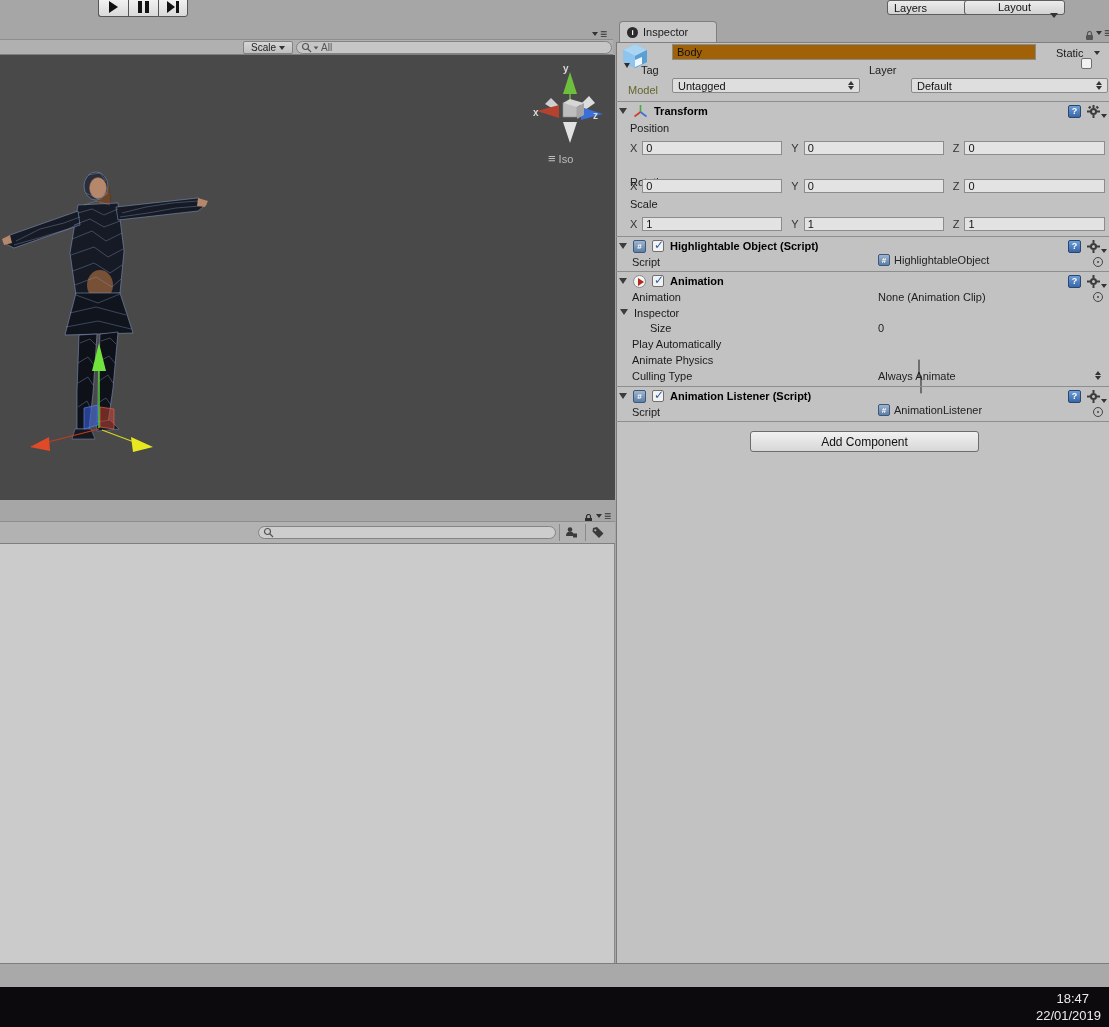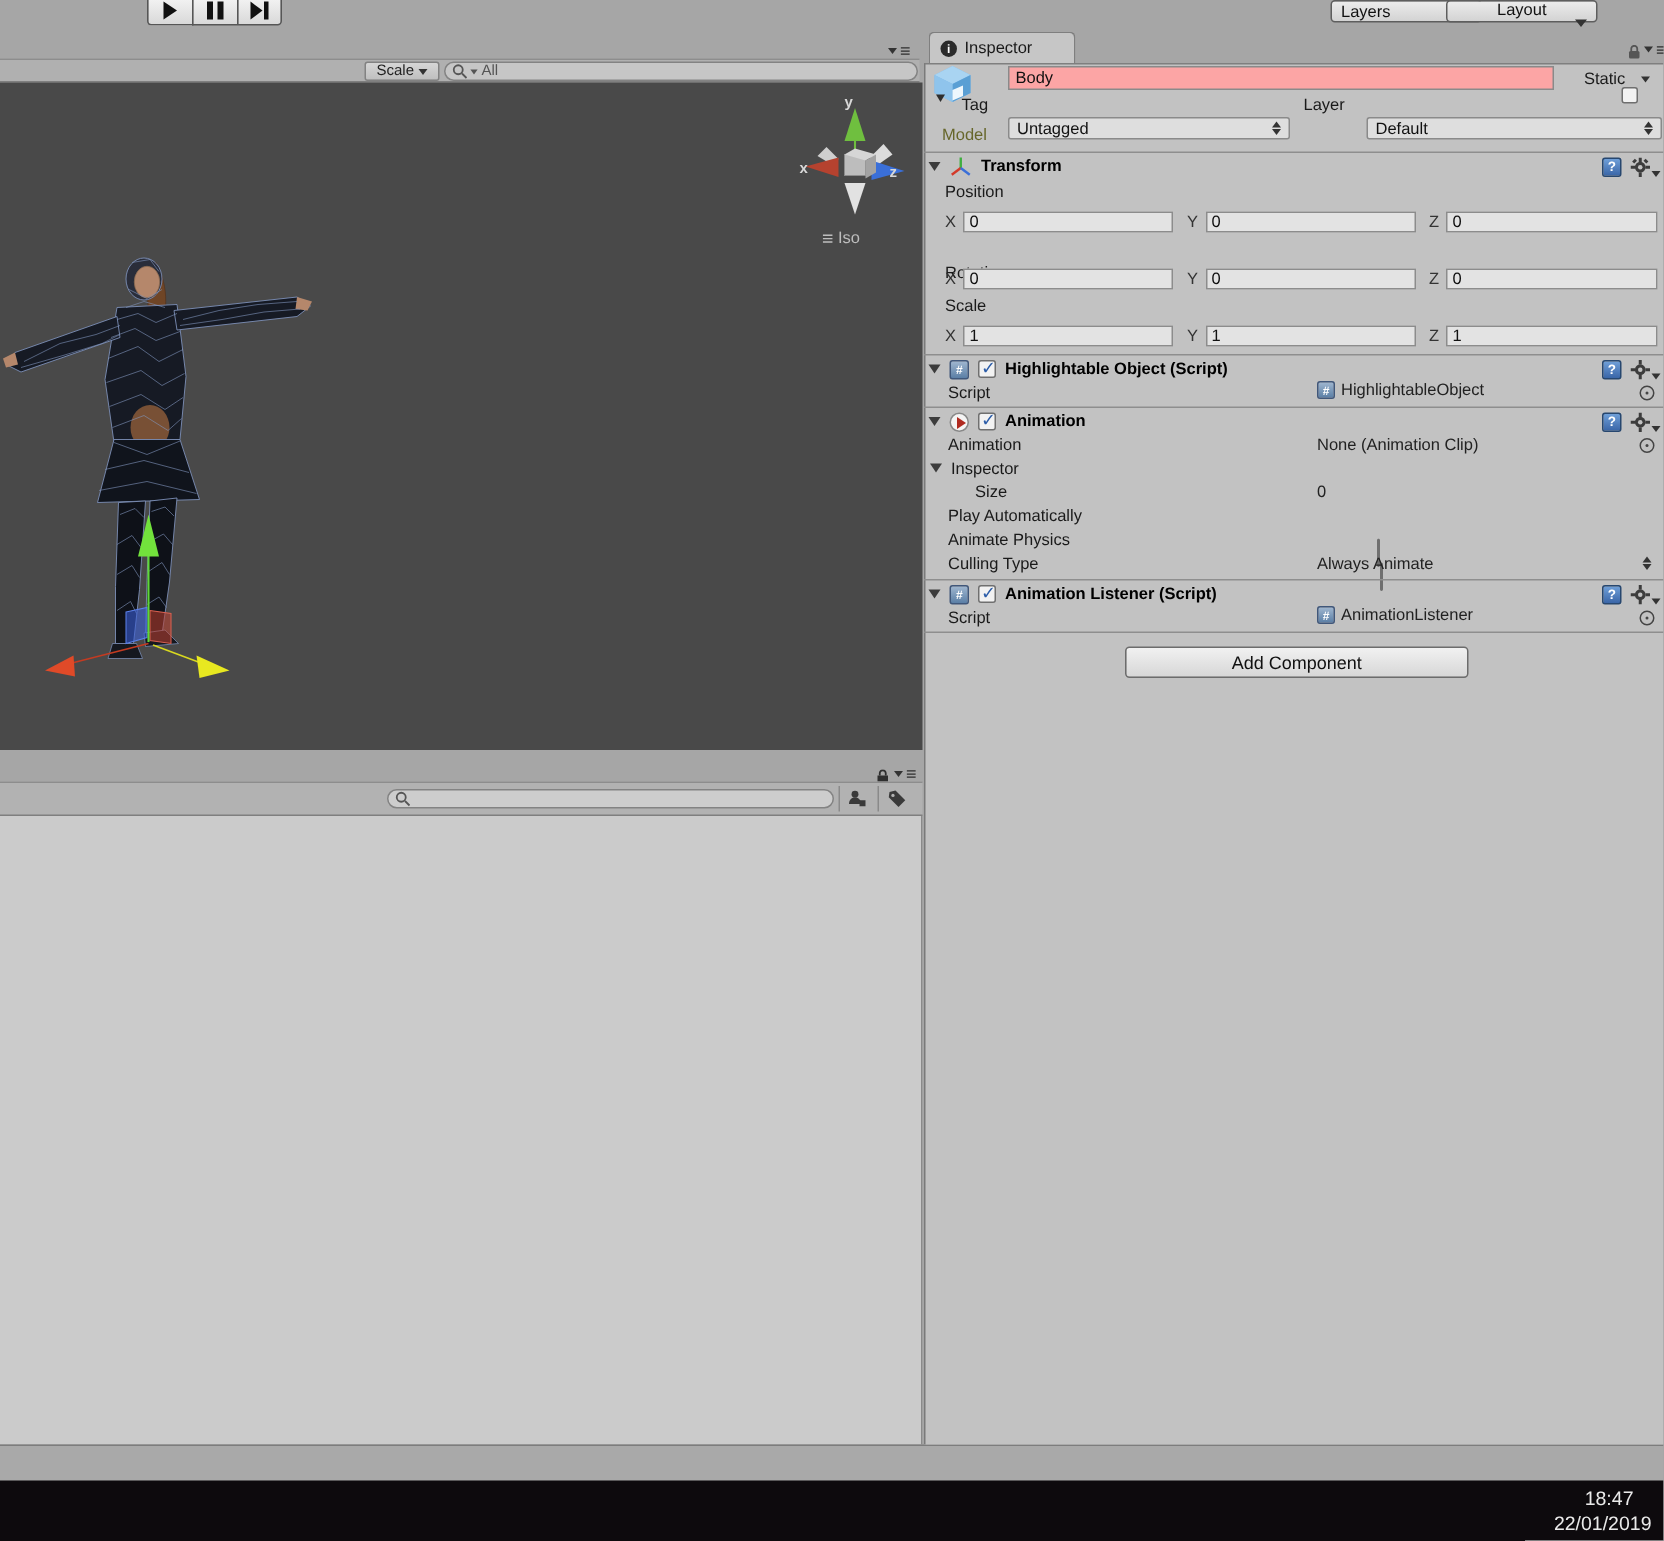--- a/index.html
+++ b/index.html
@@ -53,21 +53,21 @@
   .clock { position:absolute; color:#eaeaea; font-size:13px; text-align:right; }
 
   
   .inspector { left:616px; top:42px; width:493px; height:921px; background:#c2c2c2; border-top:1px solid #7f7f7f; border-left:1px solid #7a7a7a; }
   .insp-tab { left:619px; top:21px; width:98px; height:21px; background:#c6c6c6; border:1px solid #7f7f7f; border-bottom:none;
               border-radius:4px 4px 0 0; display:flex; align-items:center; gap:5px; padding:0 7px; }
   .info-icon { width:11px; height:11px; border-radius:50%; background:#2b2b2b; color:#fff; font-size:8px; font-weight:bold;
                display:flex; align-items:center; justify-content:center; }
   .checkbox { width:12px; height:12px; background:#f2f2f2; border:1px solid #6f6f6f; border-radius:2px; position:relative; }
   .checkbox.checked::after { content:"\2713"; position:absolute; left:1px; top:-3px; font-size:12px; font-weight:bold; color:#2b5ca8; }
-  .namefield { height:16px; background:#fca5a5; border:1px solid #8a8a8a; font-size:11px; color:#111; padding:1px 4px; }
+  .namefield { height:16px; background:#a16207; border:1px solid #8a8a8a; font-size:11px; color:#111; padding:1px 4px; }
   .drop { height:15px; background:#dedede; border:1px solid #8a8a8a; border-radius:2px; display:flex; align-items:center;
           padding:0 5px; font-size:11px; color:#111;margin-top:16px; }
   .updown { margin-left:auto; display:flex; flex-direction:column; gap:1px; align-items:center; }
   .updown i { display:block; width:0; height:0; border-left:3px solid transparent; border-right:3px solid transparent; }
   .updown i.up { border-bottom:4px solid #333; }
   .updown i.dn { border-top:4px solid #333; }
   .seg { display:flex; height:15px; border:1px solid #7c7c7c; border-radius:2px; background:linear-gradient(#ededed,#d6d6d6); }
   .seg > div { flex:1; display:flex; align-items:center; justify-content:center; font-size:11px; color:#111; border-right:1px solid #8a8a8a; }
   .seg > div:last-child { border-right:none; }
   .model-label { color:#66662a; font-size:11px; }

